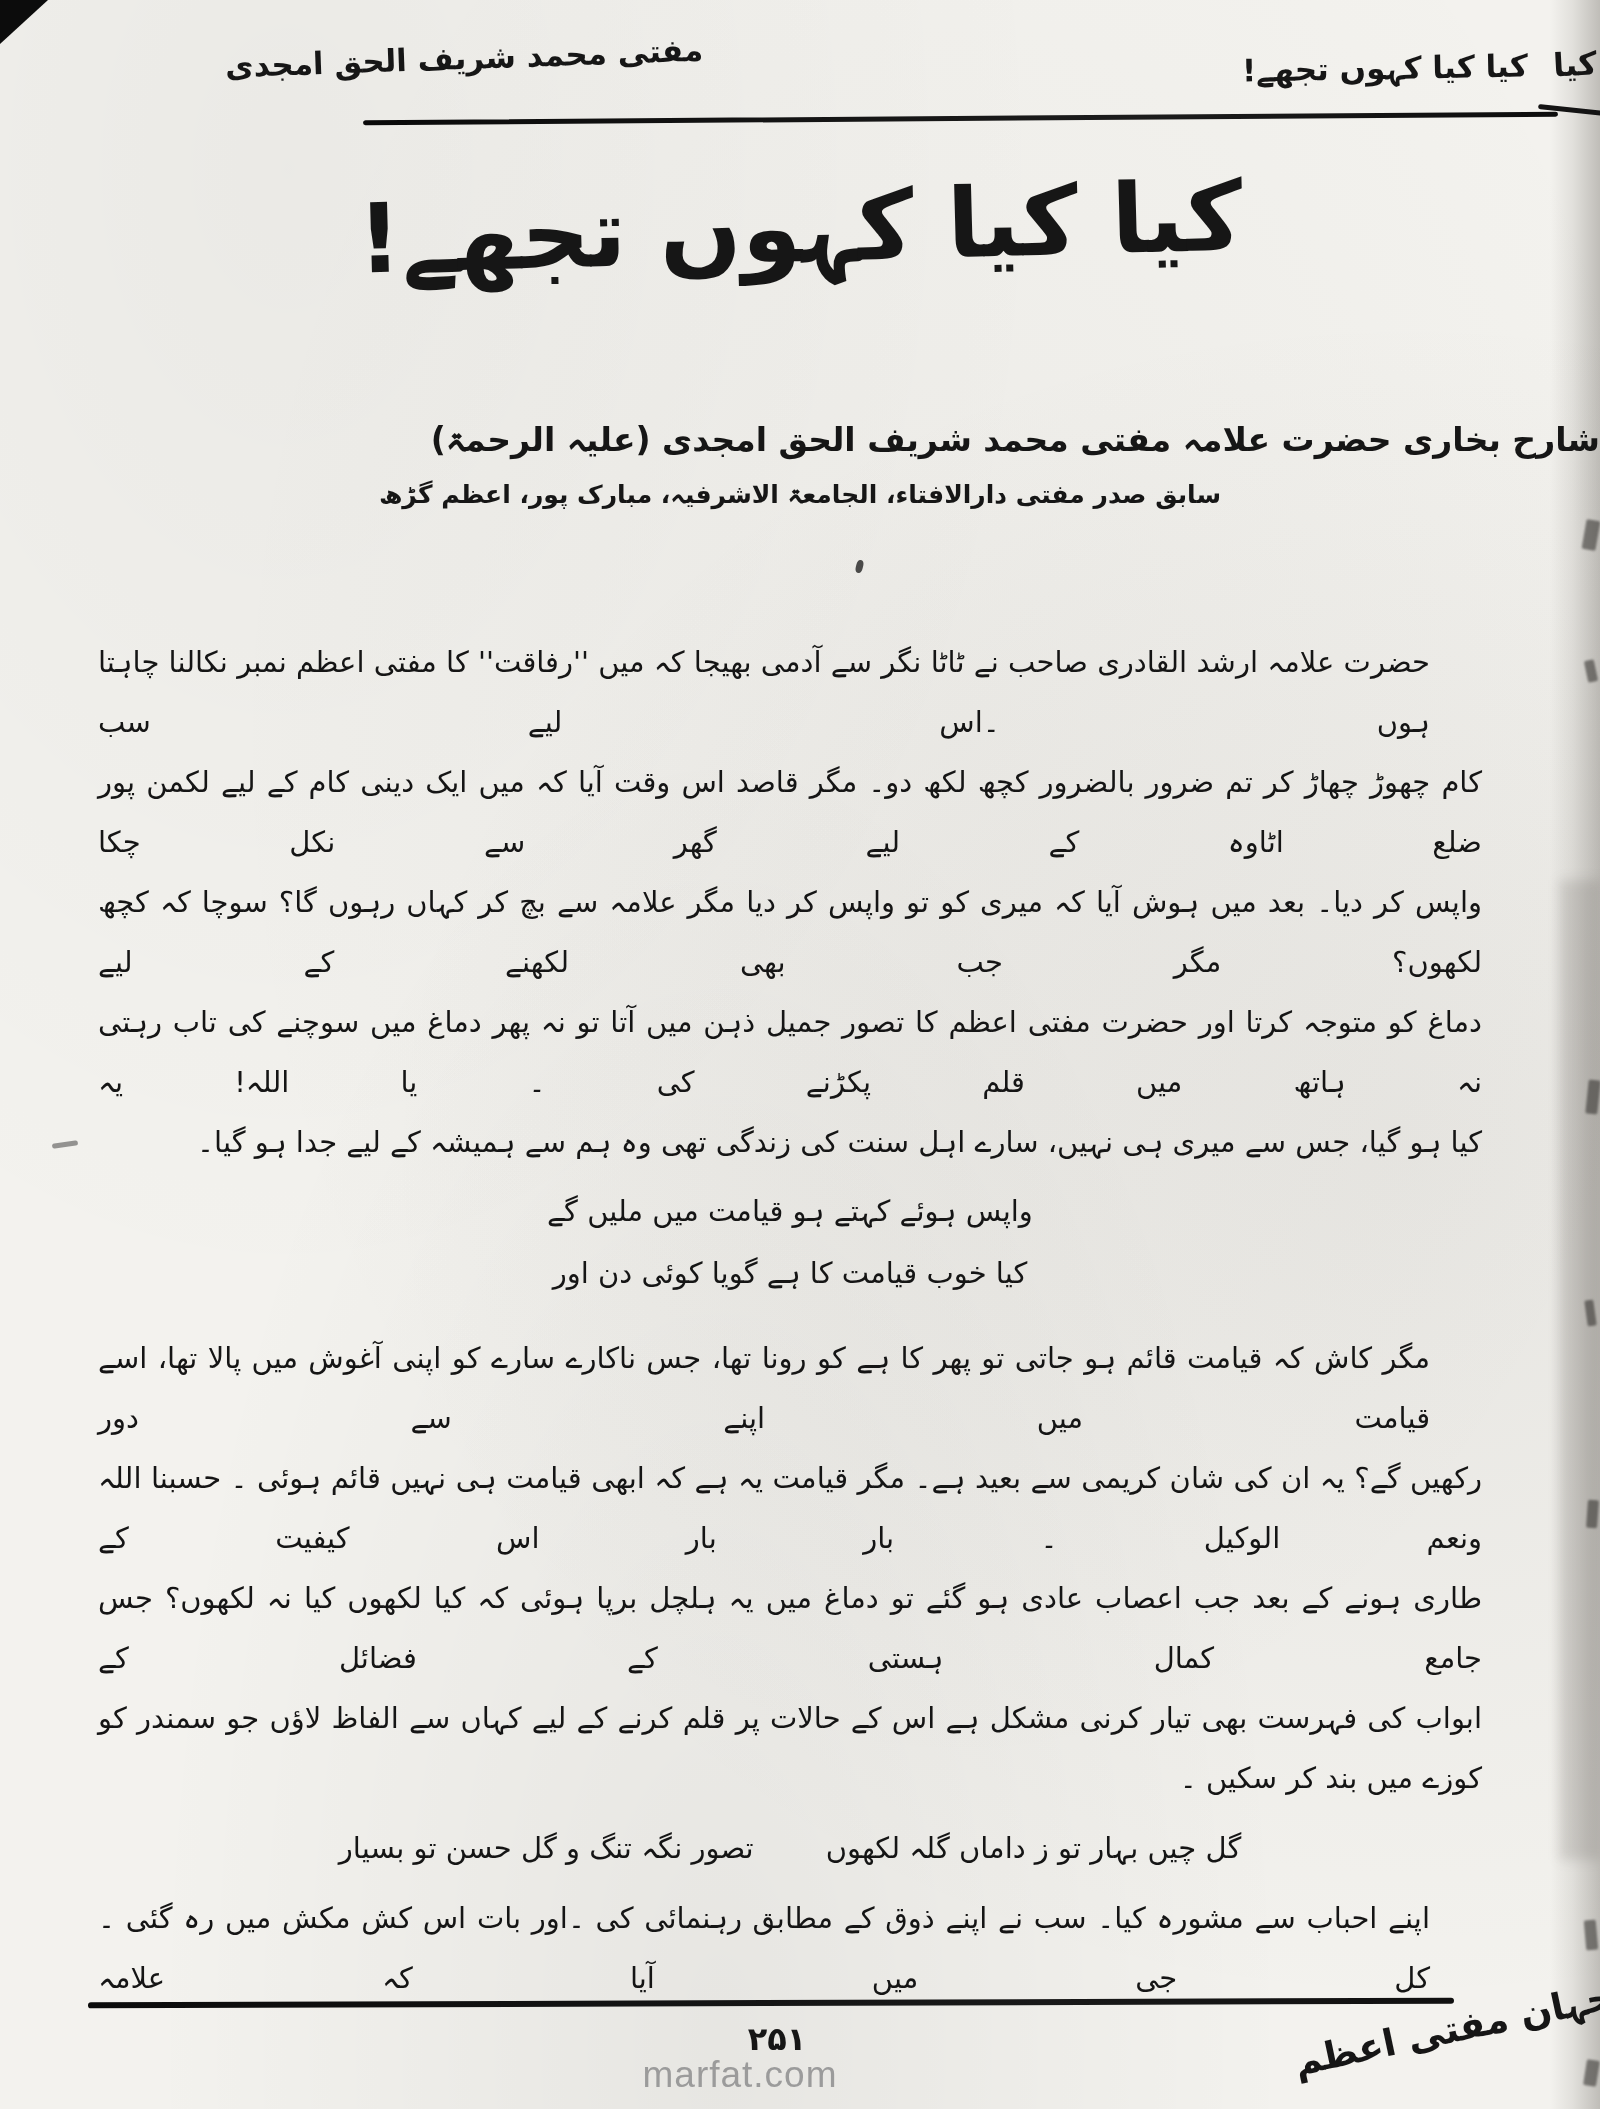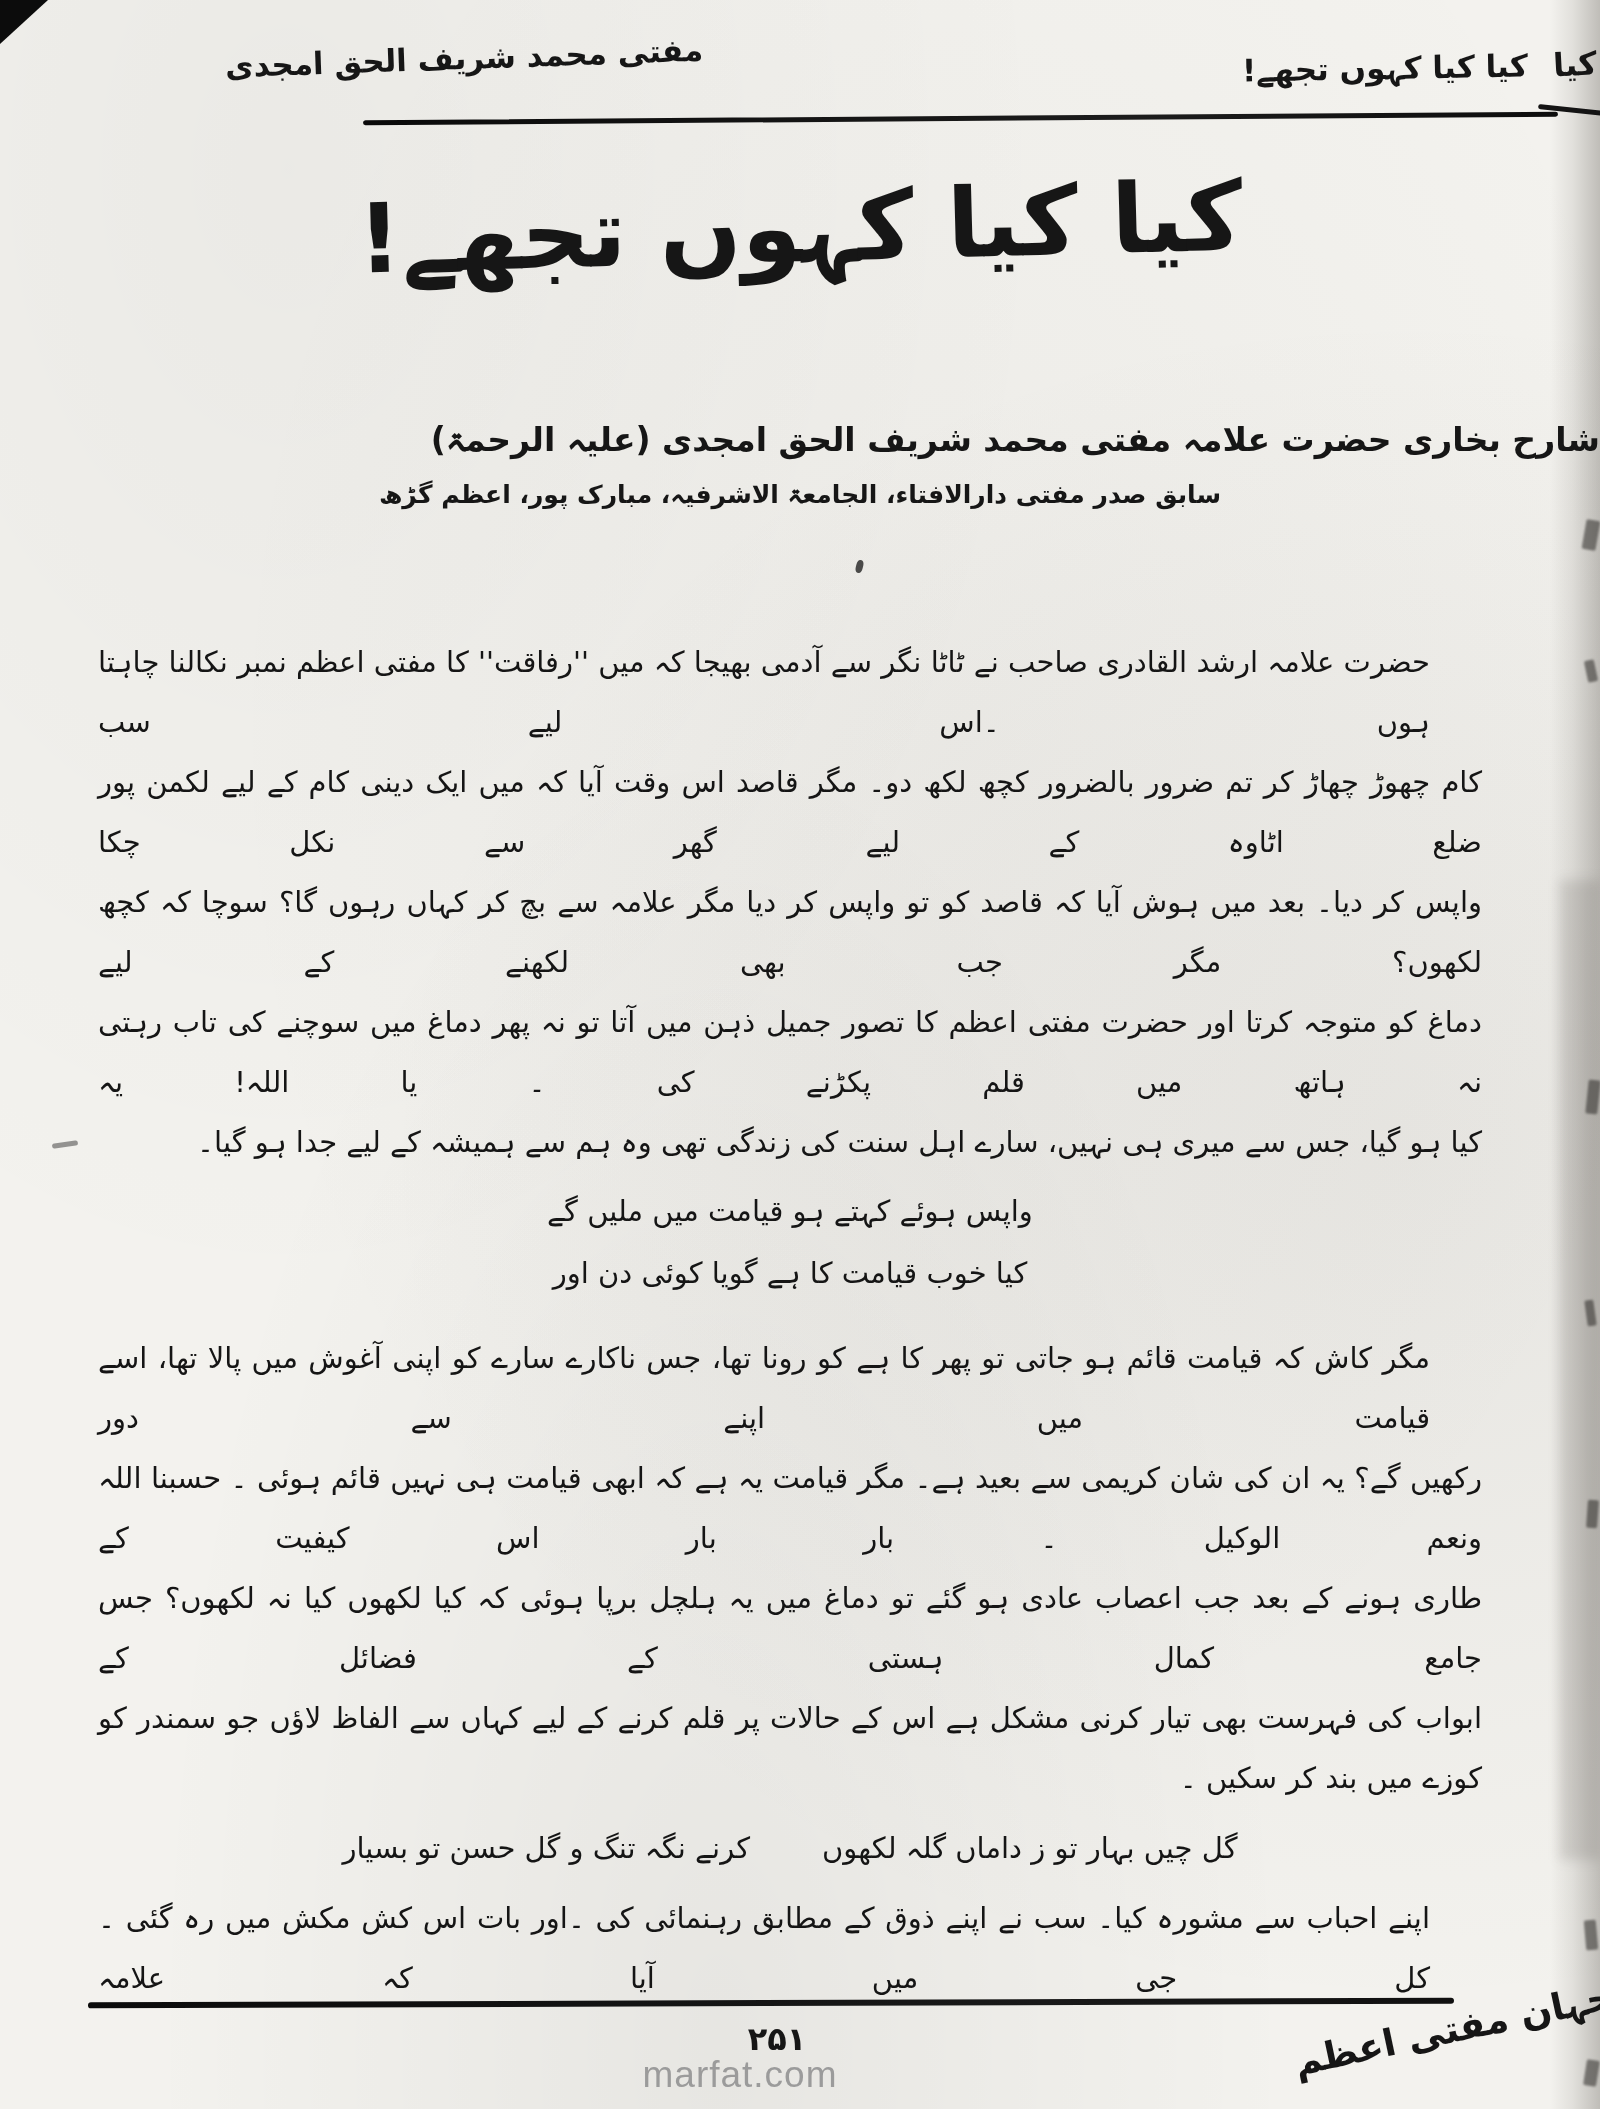--- a/index.html
+++ b/index.html
@@ -103,40 +103,40 @@
 
   <div class="main-title urdu">کیا کیا کہوں تجھے!</div>
   <div class="byline1 urdu">شارح بخاری حضرت علامہ مفتی محمد شریف الحق امجدی (علیہ الرحمۃ)</div>
   <div class="byline2 urdu">سابق صدر مفتی دارالافتاء، الجامعۃ الاشرفیہ، مبارک پور، اعظم گڑھ</div>
 
   <div class="body-block urdu">
 
     <div>
       <div class="bline first">حضرت علامہ ارشد القادری صاحب نے ٹاٹا نگر سے آدمی بھیجا کہ میں ''رفاقت'' کا مفتی اعظم نمبر نکالنا چاہتا ہوں ۔اس لیے سب</div>
       <div class="bline">کام چھوڑ چھاڑ کر تم ضرور بالضرور کچھ لکھ دو۔ مگر قاصد اس وقت آیا کہ میں ایک دینی کام کے لیے لکمن پور ضلع اٹاوہ کے لیے گھر سے نکل چکا</div>
-      <div class="bline">واپس کر دیا۔ بعد میں ہوش آیا کہ قاصد کو تو واپس کر دیا مگر علامہ سے بچ کر کہاں رہوں گا؟ سوچا کہ کچھ لکھوں؟ مگر جب بھی لکھنے کے لیے</div>
+      <div class="bline">واپس کر دیا۔ بعد میں ہوش آیا کہ میری کو تو واپس کر دیا مگر علامہ سے بچ کر کہاں رہوں گا؟ سوچا کہ کچھ لکھوں؟ مگر جب بھی لکھنے کے لیے</div>
       <div class="bline">دماغ کو متوجہ کرتا اور حضرت مفتی اعظم کا تصور جمیل ذہن میں آتا تو نہ پھر دماغ میں سوچنے کی تاب رہتی نہ ہاتھ میں قلم پکڑنے کی ۔ یا اللہ! یہ</div>
       <div class="bline end">کیا ہو گیا، جس سے میری ہی نہیں، سارے اہل سنت کی زندگی تھی وہ ہم سے ہمیشہ کے لیے جدا ہو گیا۔</div>
     </div>
 
     <div class="verse-block">
       <div class="vline">واپس ہوئے کہتے ہو قیامت میں ملیں گے</div>
       <div class="vline">کیا خوب قیامت کا ہے گویا کوئی دن اور</div>
     </div>
 
     <div class="p2">
       <div class="bline first">مگر کاش کہ قیامت قائم ہو جاتی تو پھر کا ہے کو رونا تھا، جس ناکارے سارے کو اپنی آغوش میں پالا تھا، اسے قیامت میں اپنے سے دور</div>
       <div class="bline">رکھیں گے؟ یہ ان کی شان کریمی سے بعید ہے۔ مگر قیامت یہ ہے کہ ابھی قیامت ہی نہیں قائم ہوئی ۔ حسبنا اللہ ونعم الوکیل ۔ بار بار اس کیفیت کے</div>
       <div class="bline">طاری ہونے کے بعد جب اعصاب عادی ہو گئے تو دماغ میں یہ ہلچل برپا ہوئی کہ کیا لکھوں کیا نہ لکھوں؟ جس جامع کمال ہستی کے فضائل کے</div>
       <div class="bline end">ابواب کی فہرست بھی تیار کرنی مشکل ہے اس کے حالات پر قلم کرنے کے لیے کہاں سے الفاظ لاؤں جو سمندر کو کوزے میں بند کر سکیں ۔</div>
     </div>
 
     <div class="vpair">
       <span>گل چیں بہار تو ز داماں گلہ لکھوں</span>
-      <span>کرنے نگہ تنگ و گل حسن تو بسیار</span>
+      <span>تصور نگہ تنگ و گل حسن تو بسیار</span>
     </div>
 
     <div>
       <div class="bline first">اپنے احباب سے مشورہ کیا۔ سب نے اپنے ذوق کے مطابق رہنمائی کی ۔اور بات اس کش مکش میں رہ گئی ۔ کل جی میں آیا کہ علامہ</div>
 
     </div>
 
   </div>
 
   <div class="btm-rule"></div>

